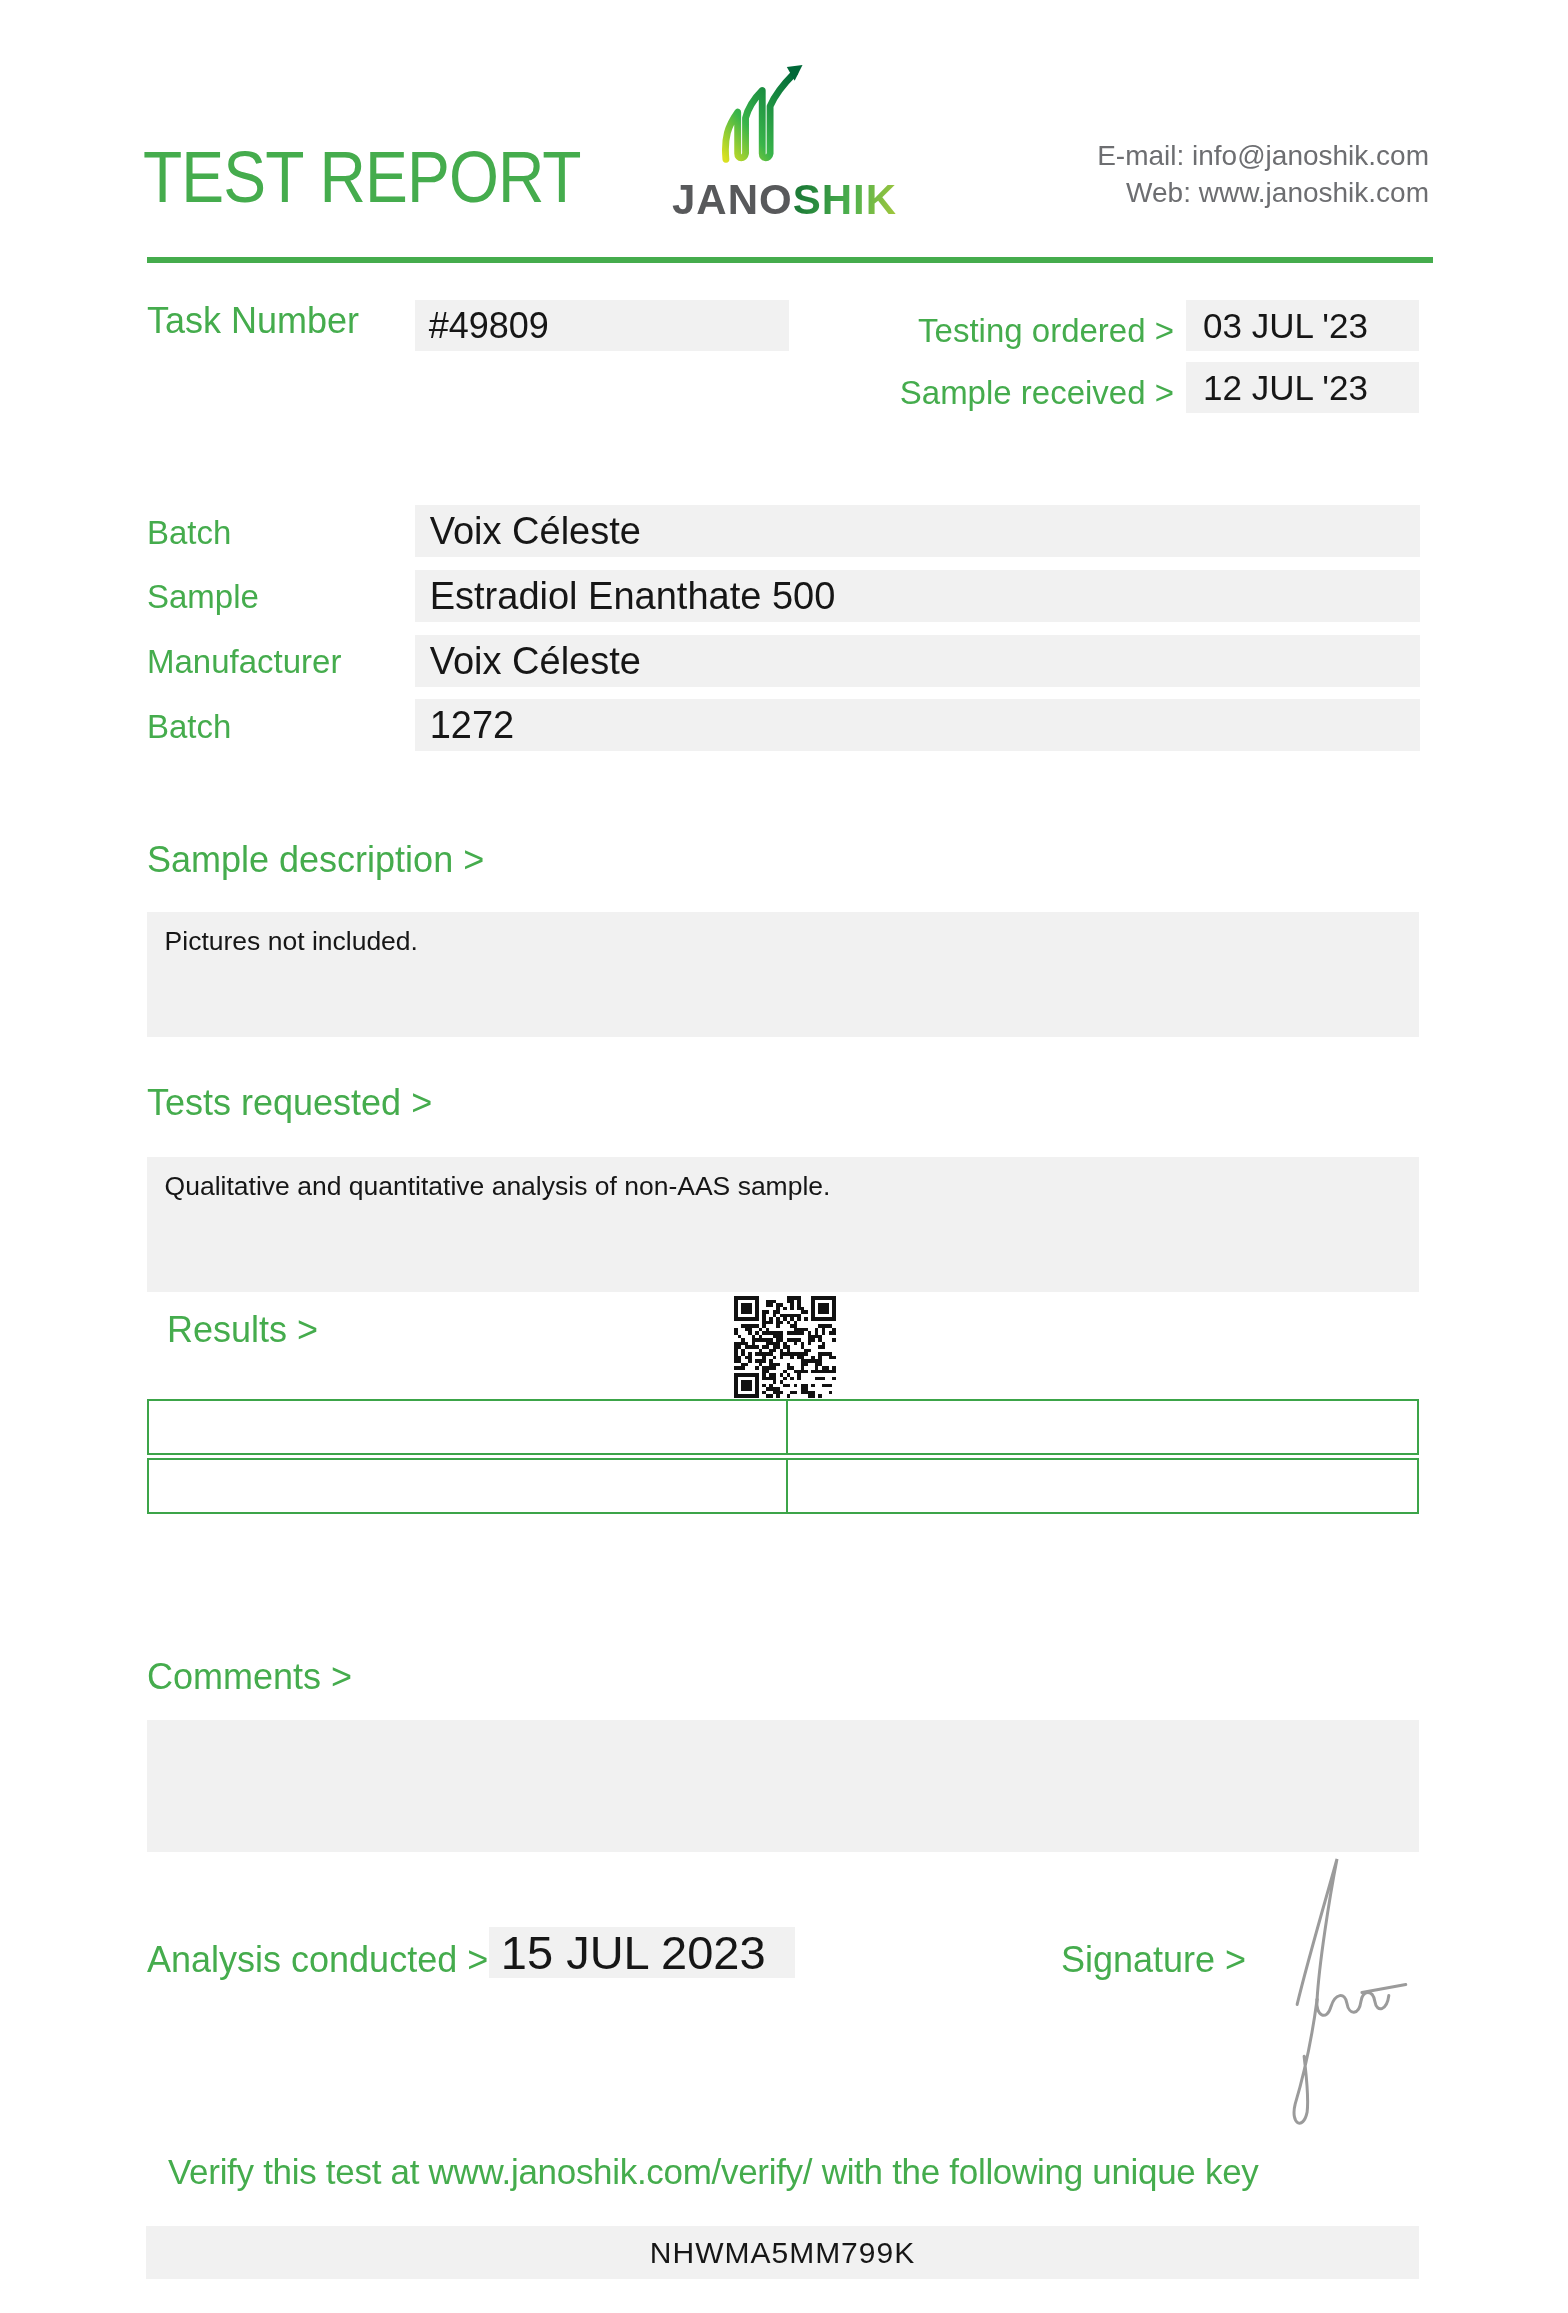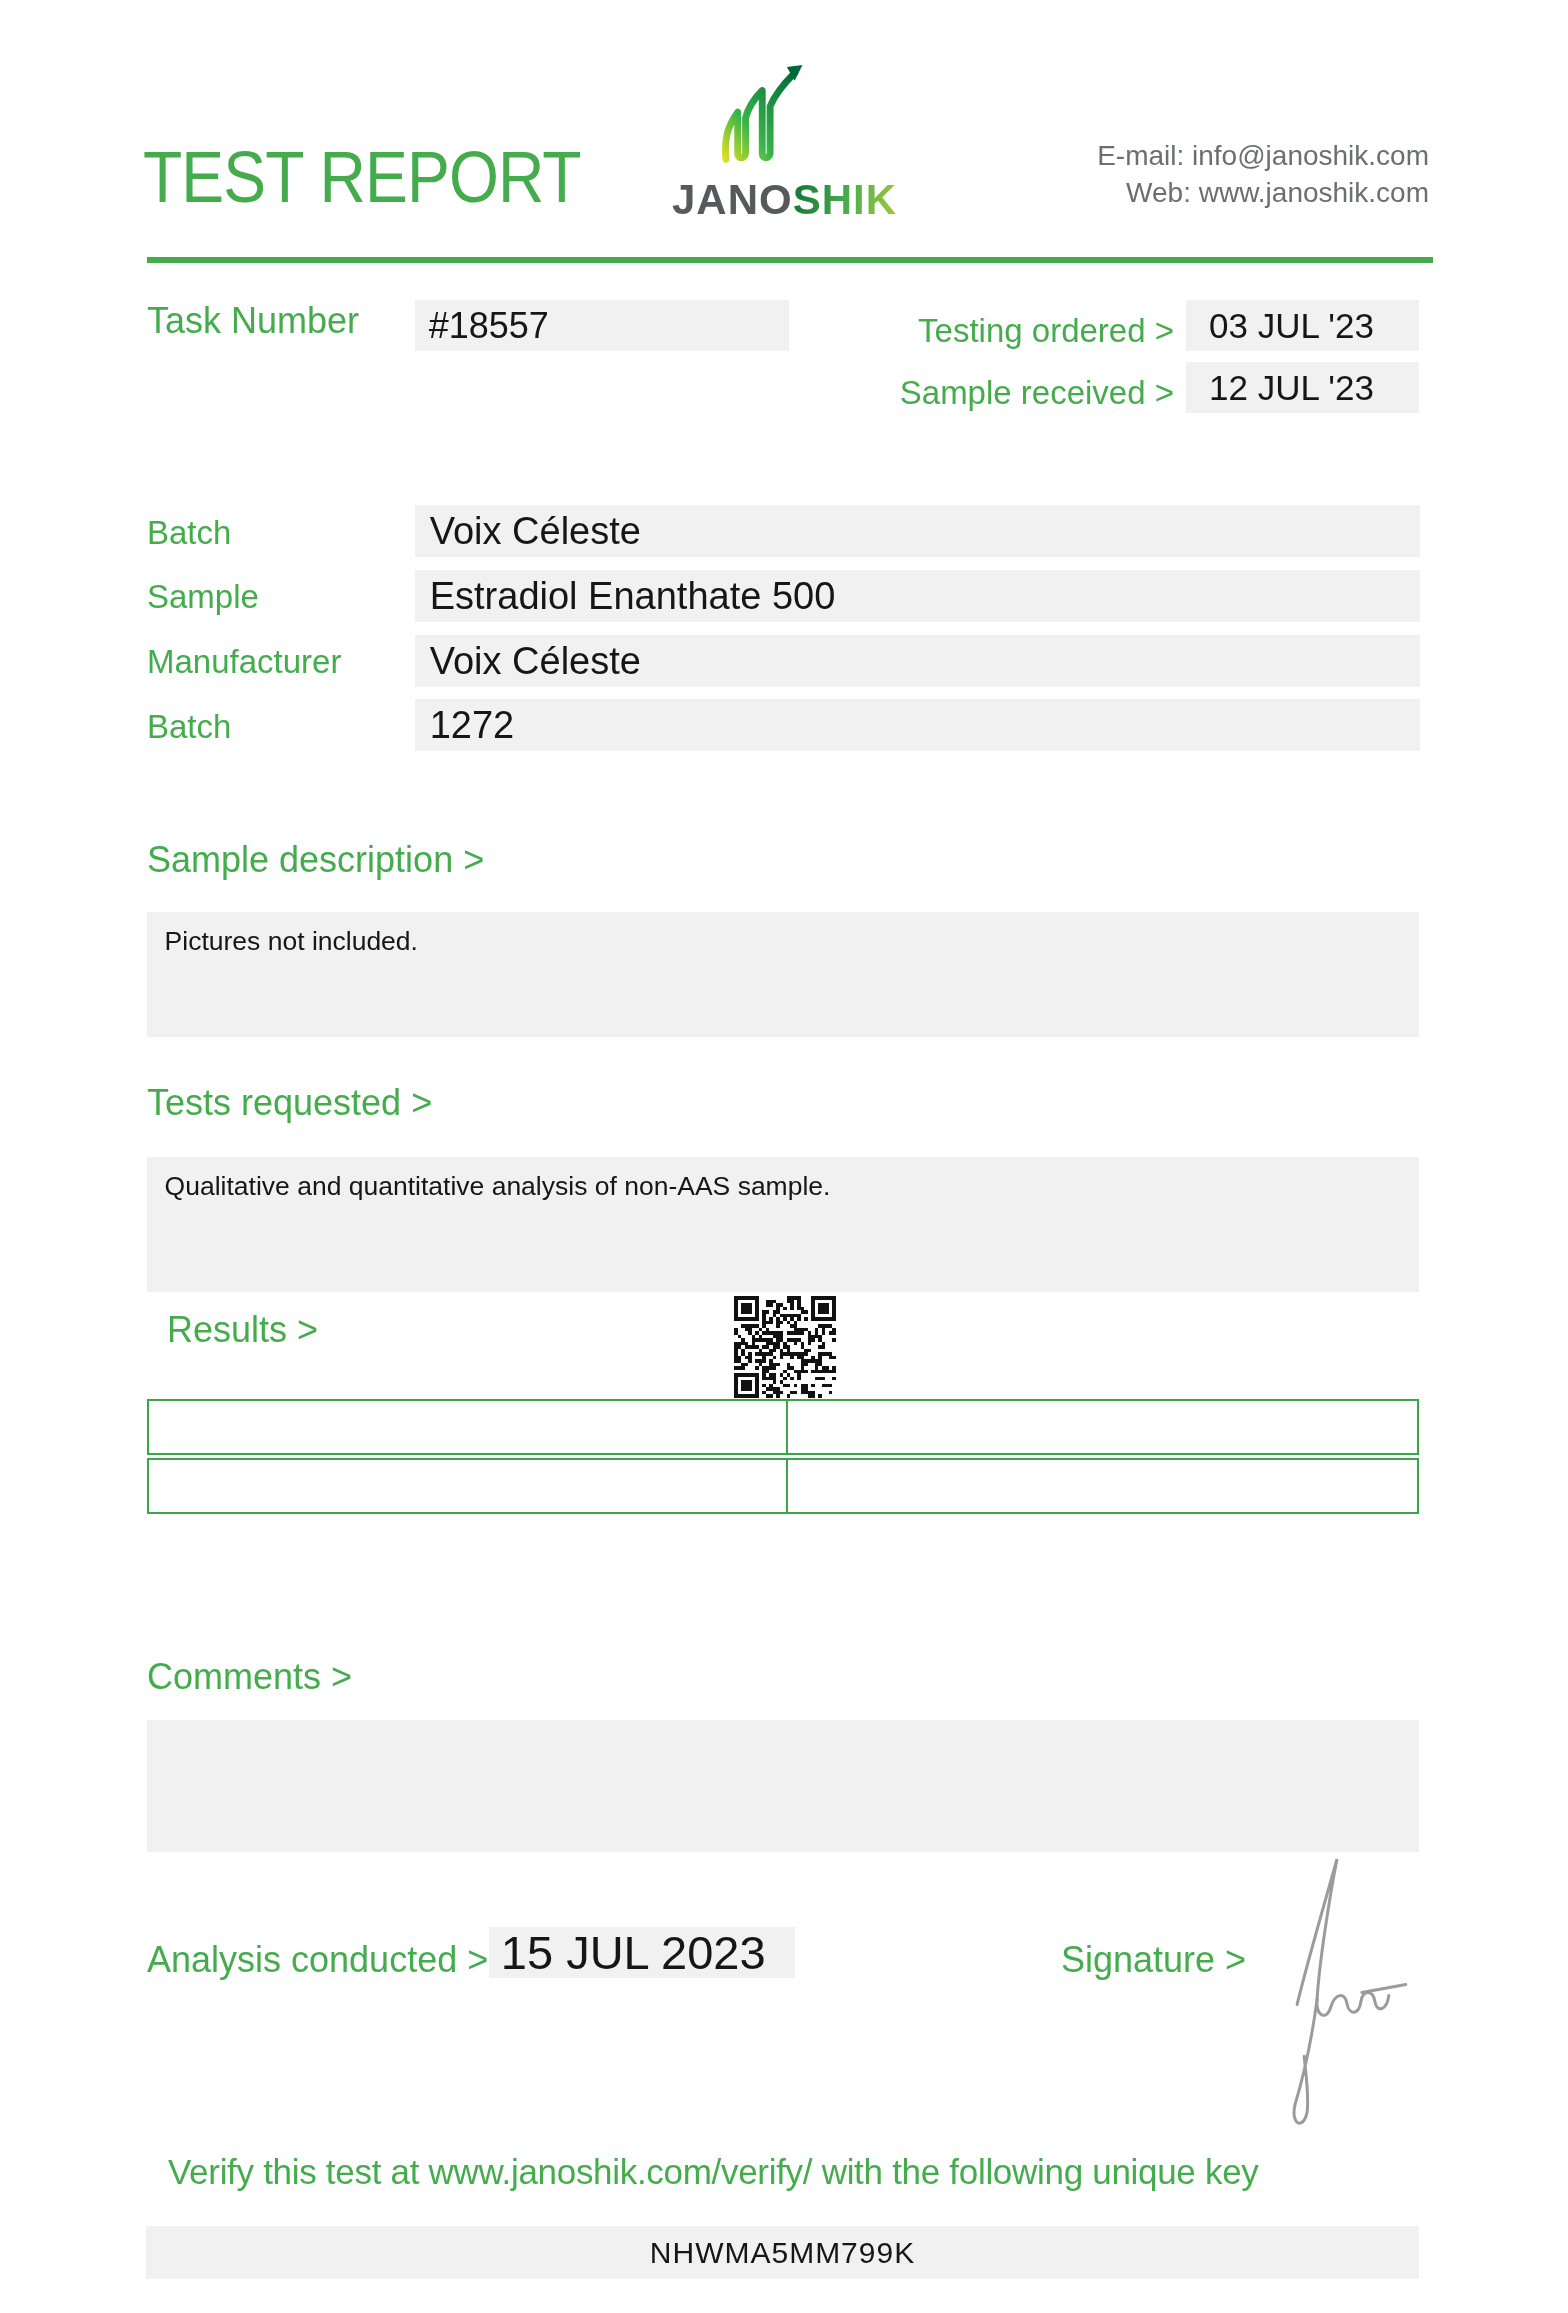--- a/index.html
+++ b/index.html
@@ -43,21 +43,21 @@
   }
   .rule{left:147px;top:257px;width:1286px;height:5.9px;background:var(--green);}
 
   
   .label{color:var(--green);white-space:nowrap;}
   .task-label{left:147px;top:300px;font-size:36px;}
   .task-box{left:415px;top:300px;width:374px;height:51px;font-size:36px;line-height:51px;padding-left:13.7px;}
   .date-label{width:294px;text-align:right;font-size:33px;}
   .date-label.r1{left:880px;top:312px;}
   .date-label.r2{left:880px;top:374px;}
-  .date-box{left:1186px;width:233px;height:51px;font-size:35px;line-height:51px;padding-left:23px;white-space:nowrap;}
+  .date-box{left:1186px;width:233px;height:51px;font-size:35px;line-height:51px;padding-left:17px;white-space:nowrap;}
   .date-box.r1{top:300px;}
   .date-box.r2{top:362px;}
 
   
   .info-label{left:147px;font-size:33px;}
   .info-box{left:415px;width:1005px;height:52px;font-size:38px;line-height:52px;padding-left:14.7px;}
 
   
   .sec-head{font-size:36px;color:var(--green);white-space:nowrap;}
   .sec-box{left:147px;width:1272px;font-size:26.5px;line-height:35px;padding:11.8px 17.6px;}
@@ -101,21 +101,21 @@
 </div>
 
 <div class="abs contact">
   <div>E-mail: info@janoshik.com</div>
   <div>Web: www.janoshik.com</div>
 </div>
 
 <div class="abs rule"></div>
 
 <div class="abs label task-label">Task Number</div>
-<div class="abs gbox task-box">#18557</div>
+<div class="abs gbox task-box">#49809</div>
 
 <div class="abs label date-label r1">Testing ordered  &gt;</div>
 <div class="abs gbox date-box r1">03 JUL '23</div>
 <div class="abs label date-label r2">Sample received &gt;</div>
 <div class="abs gbox date-box r2">12 JUL '23</div>
 
 <div class="abs label info-label" style="top:514px;">Batch</div>
 <div class="abs gbox info-box" style="top:505px;">Voix Céleste</div>
 
 <div class="abs label info-label" style="top:578px;">Sample</div>

